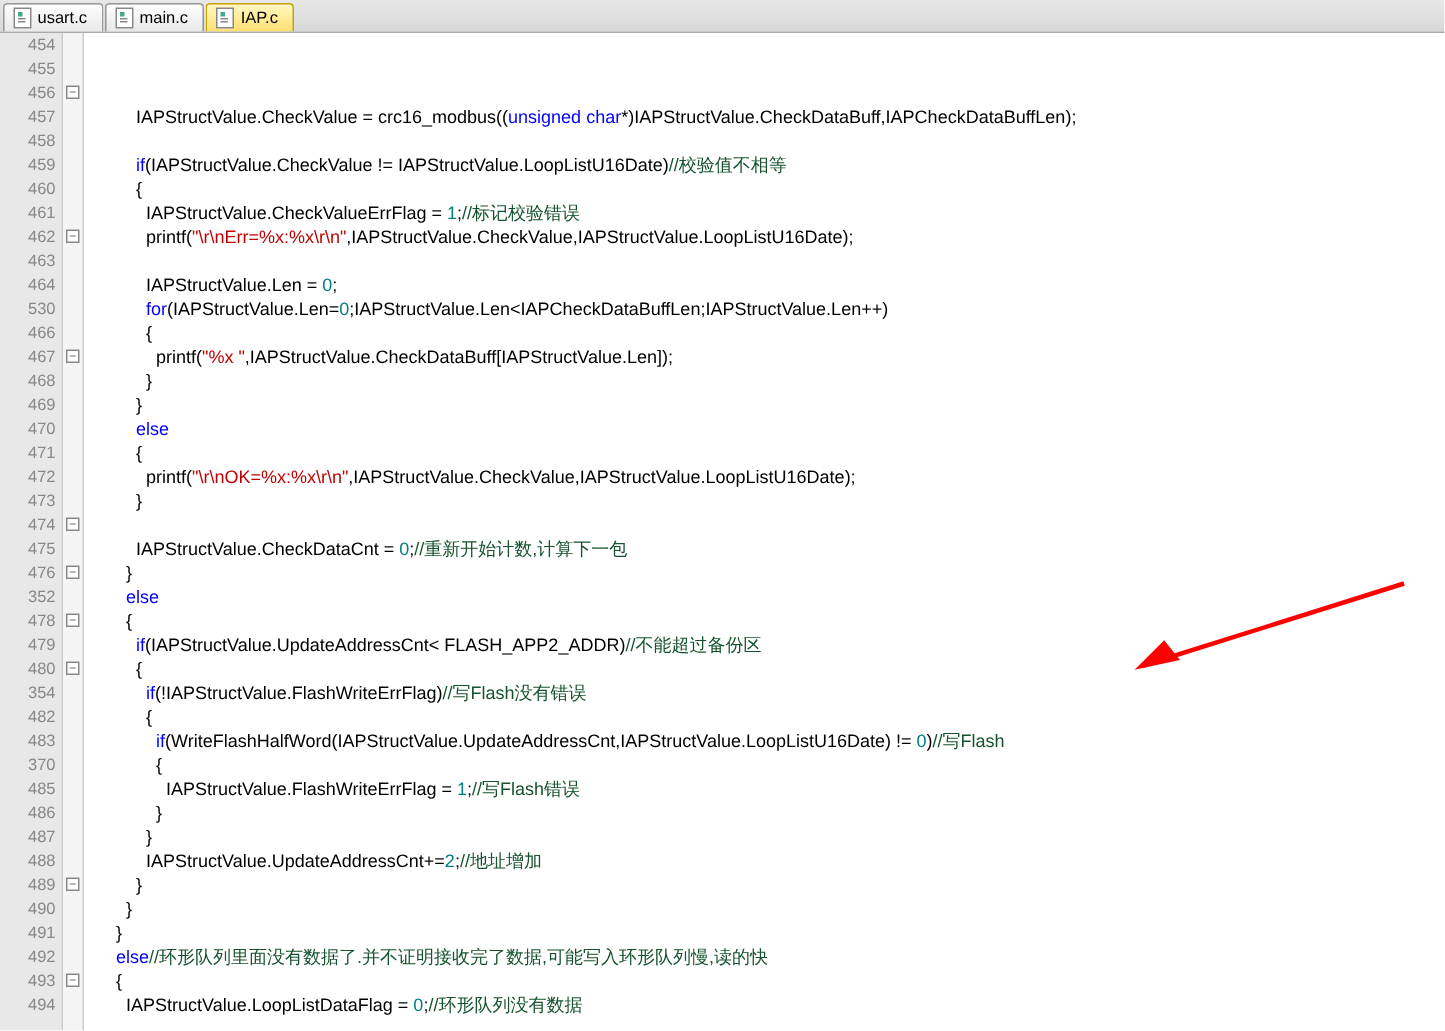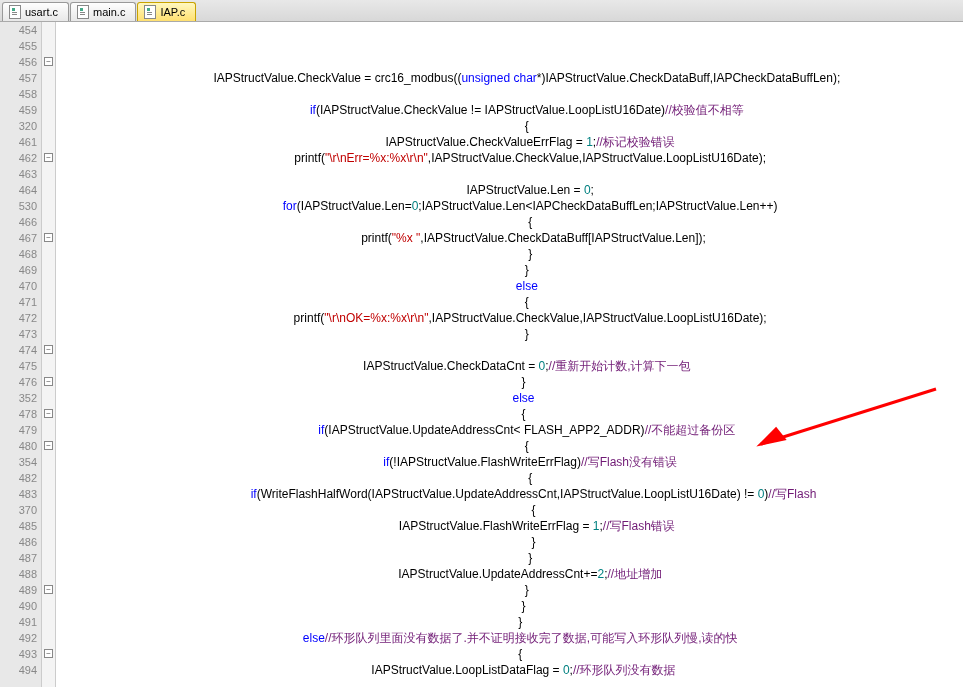--- a/index.html
+++ b/index.html
@@ -98,26 +98,26 @@
   left: 2px;
 }
 .code {
   flex: 1;
   line-height: 16px;
   white-space: pre;
   padding-left: 8px;
   color: #000;
   position: relative;
 }
-.code-line { height: 16px; text-align: center; }
+.code-line { height: 16px; }
 .gutter-line { height: 16px; }
 .kw { color: #0000ff; }
 .num { color: #008080; }
 .str { color: #c00000; }
-.cmt { color: #701a75; }
+.cmt { color: #14532d; }
 .arrow {
   position: absolute;
   stroke: #ff0000;
   fill: #ff0000;
   stroke-width: 3;
   pointer-events: none;
 }
 </style>
 </head>
 <body>
@@ -138,21 +138,21 @@
 </div>
 
 <div class="editor">
   <div class="gutter-numbers" id="gutter-numbers">
       <div class="gutter-line">454</div>
       <div class="gutter-line">455</div>
       <div class="gutter-line">456</div>
       <div class="gutter-line">457</div>
       <div class="gutter-line">458</div>
       <div class="gutter-line">459</div>
-      <div class="gutter-line">320</div>
+      <div class="gutter-line">460</div>
       <div class="gutter-line">461</div>
       <div class="gutter-line">462</div>
       <div class="gutter-line">463</div>
       <div class="gutter-line">464</div>
       <div class="gutter-line">530</div>
       <div class="gutter-line">466</div>
       <div class="gutter-line">467</div>
       <div class="gutter-line">468</div>
       <div class="gutter-line">469</div>
       <div class="gutter-line">470</div>

